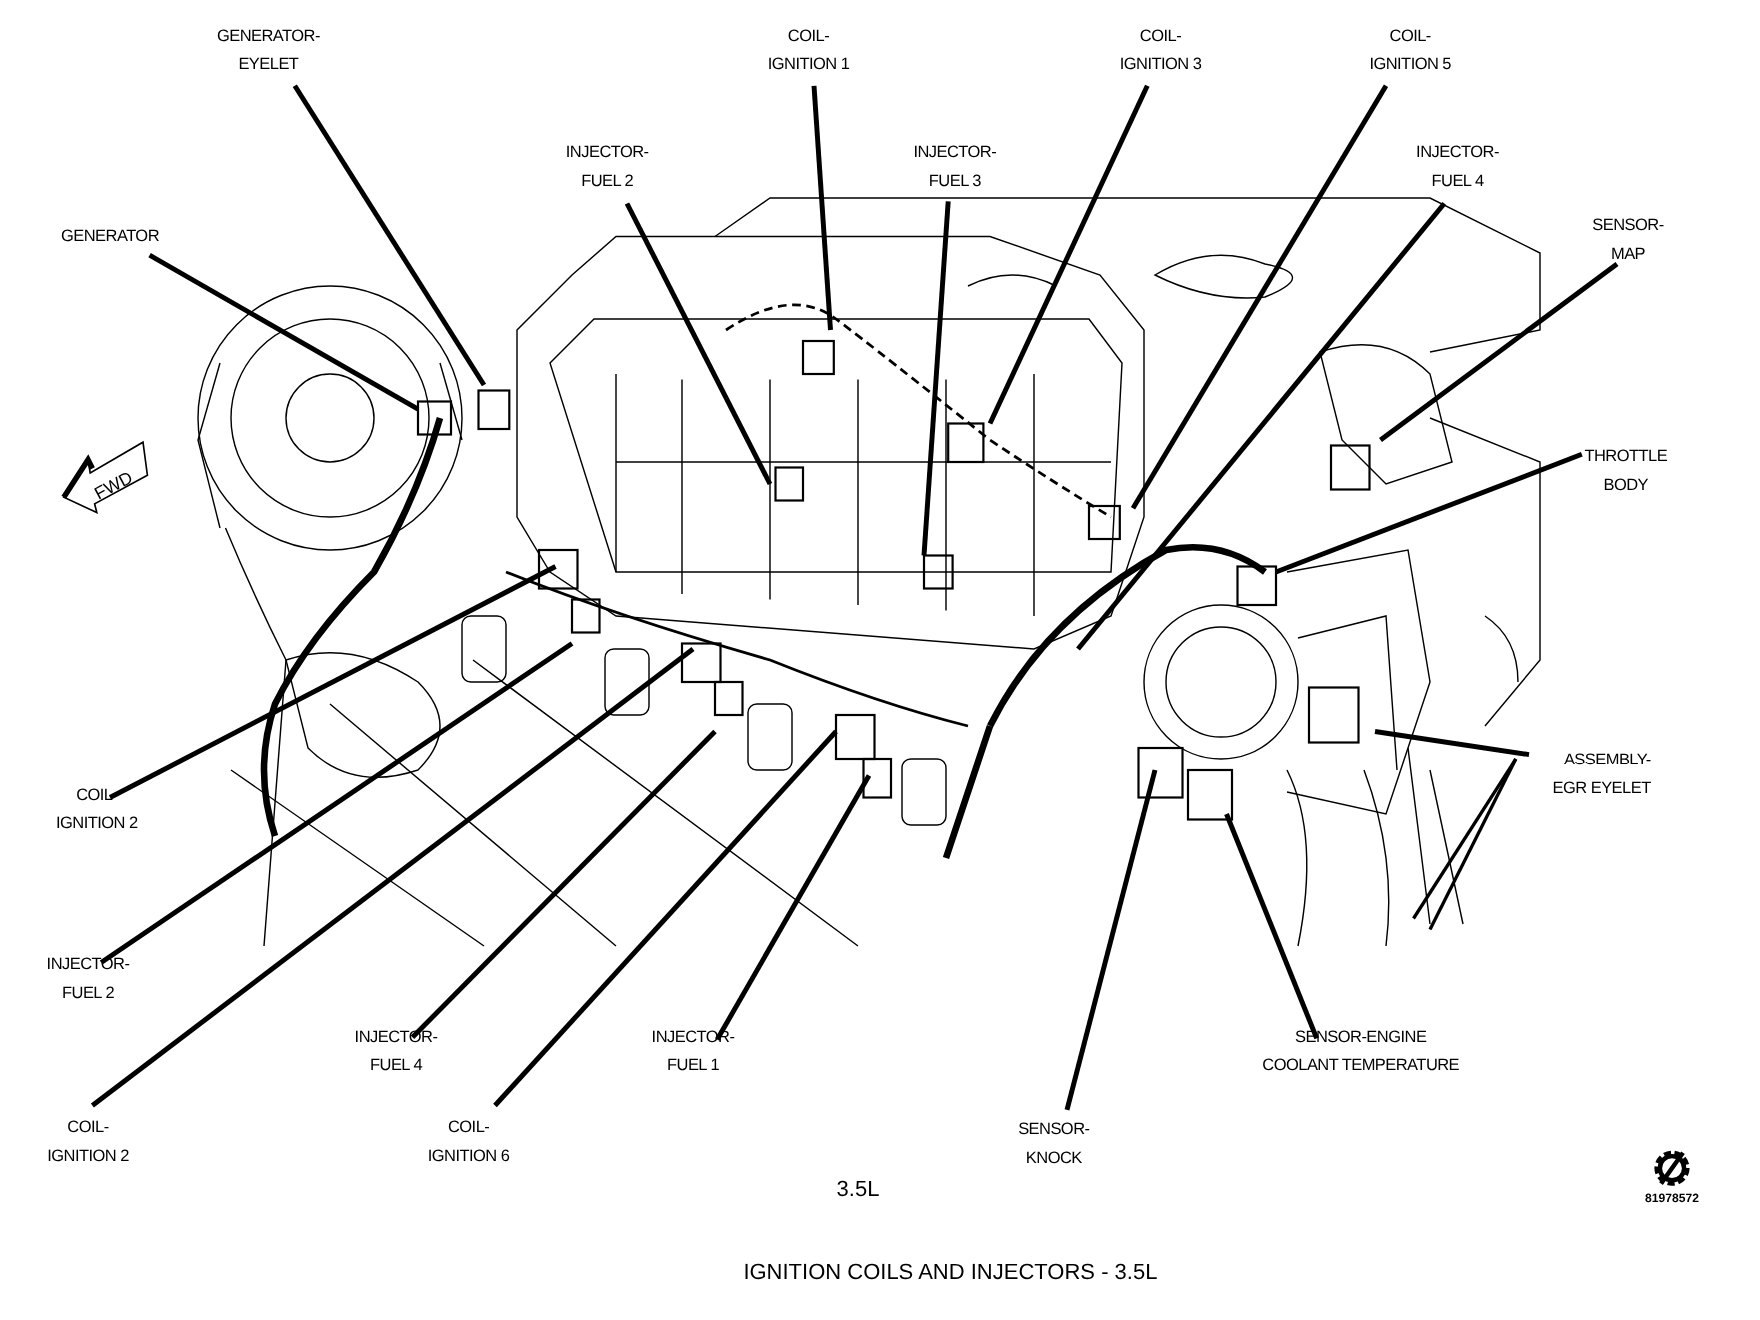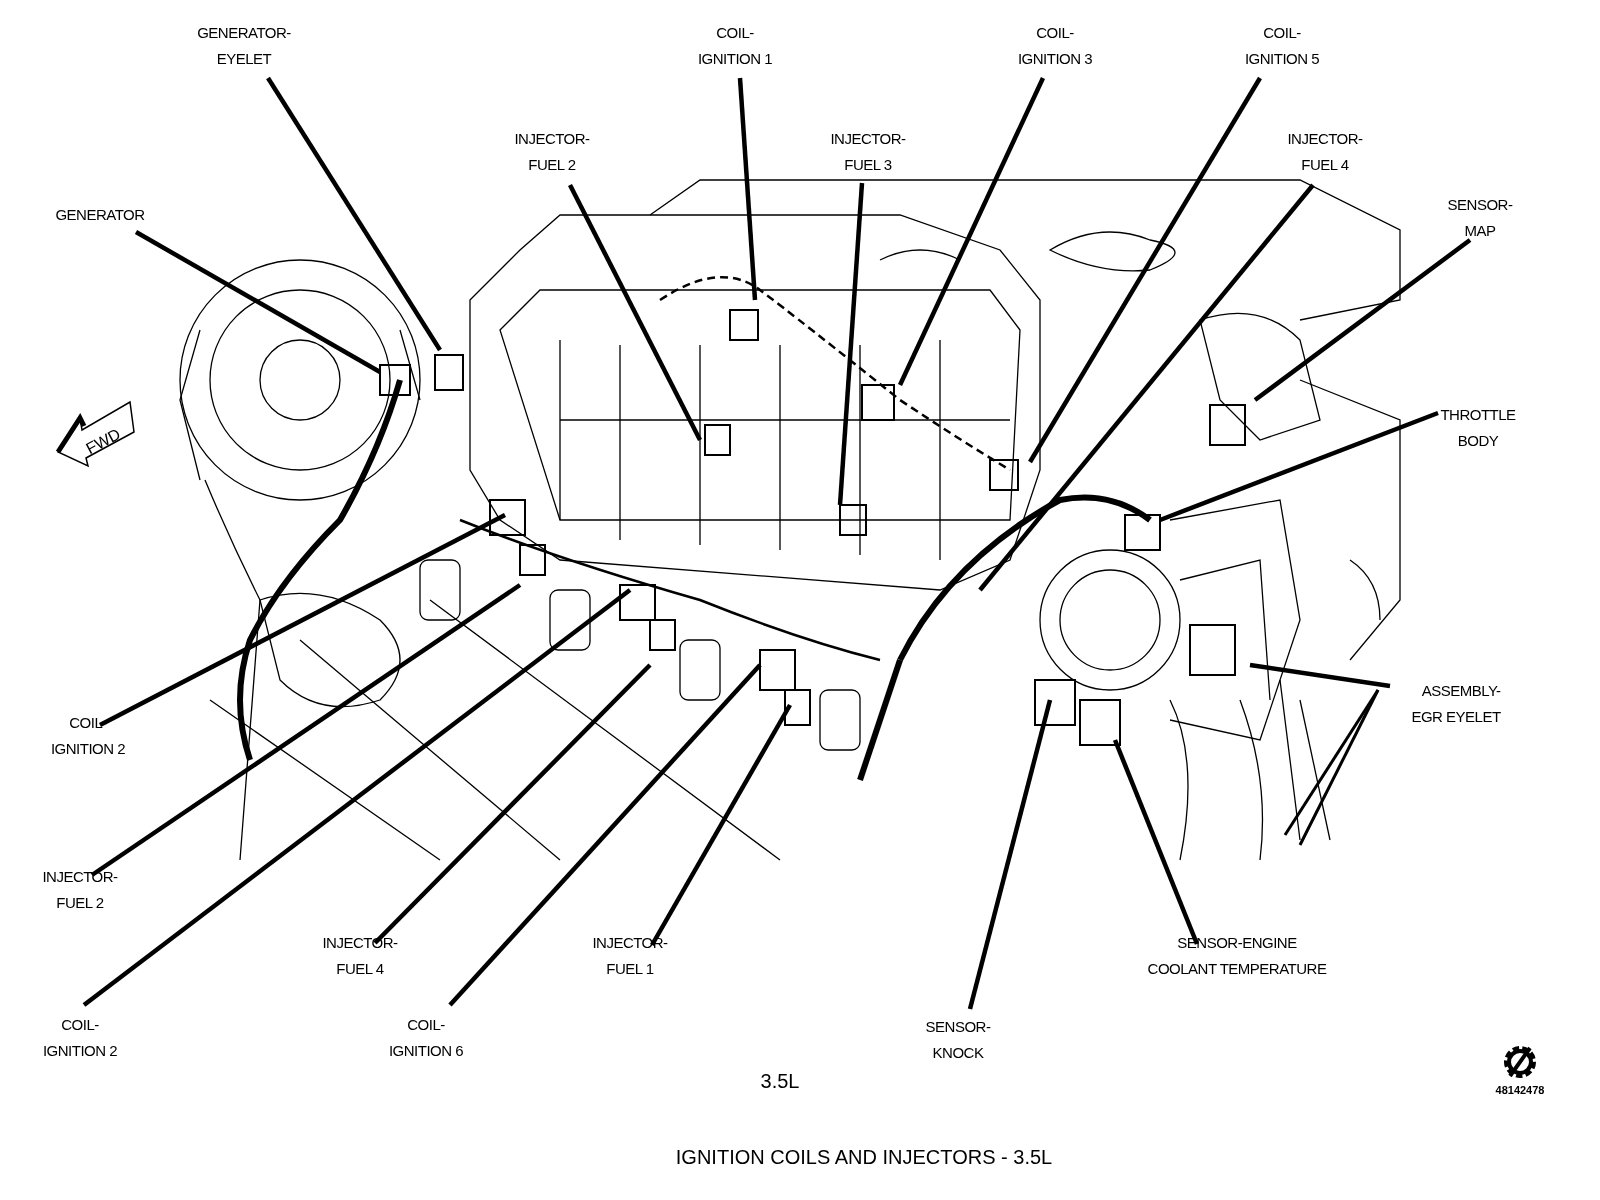--- a/index.html
+++ b/index.html
@@ -193,13 +193,13 @@
   <span>SENSOR-</span>
   <span>KNOCK</span>
 </div>
 <div class="label" style="left:1213px; top:930px;margin-left:24px;">
   <span>SENSOR-ENGINE</span>
   <span>COOLANT TEMPERATURE</span>
 </div>
 
 <div class="caption" style="left:733px; top:1070px;margin-left:47px;">3.5L</div>
 <div class="caption" style="left:864px; top:1146px;">IGNITION COILS AND INJECTORS  - 3.5L</div>
-<div class="docnum" style="left:1520px; top:1084px;">48142478</div>
+<div class="docnum" style="left:1520px; top:1084px;">81978572</div>
 
 </body></html>

